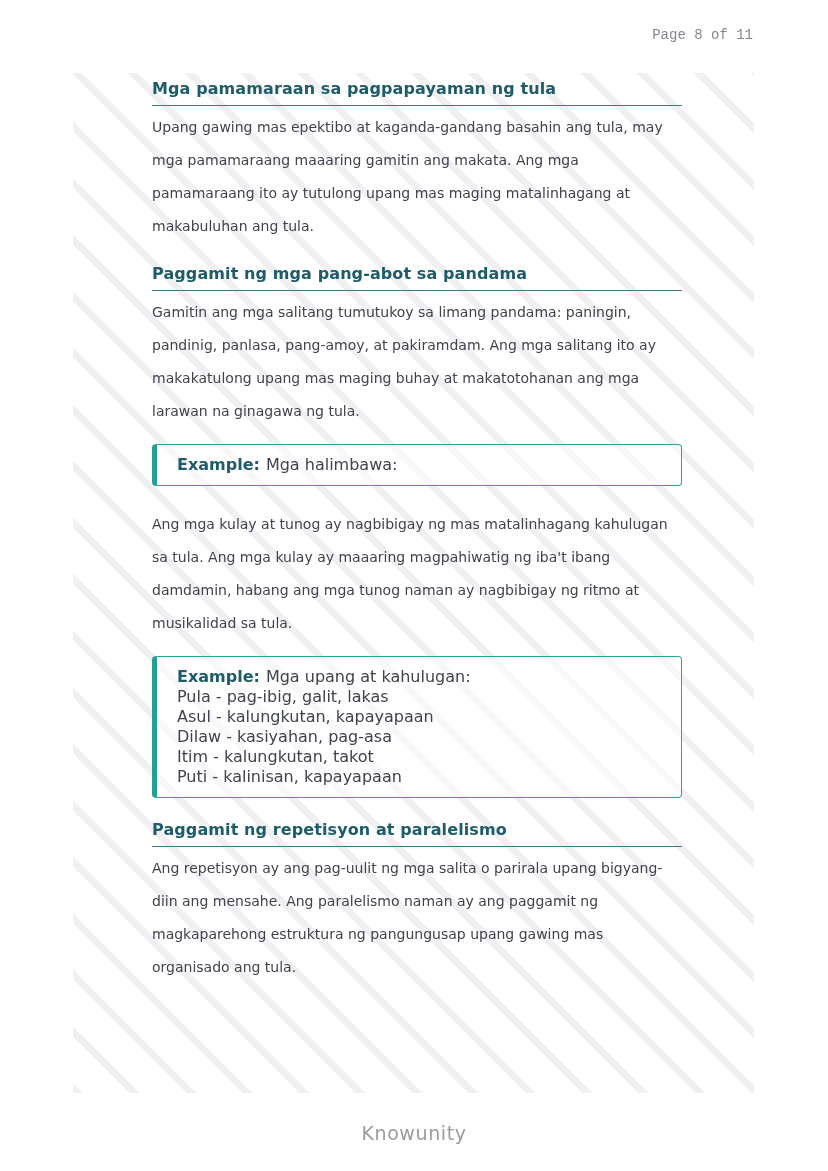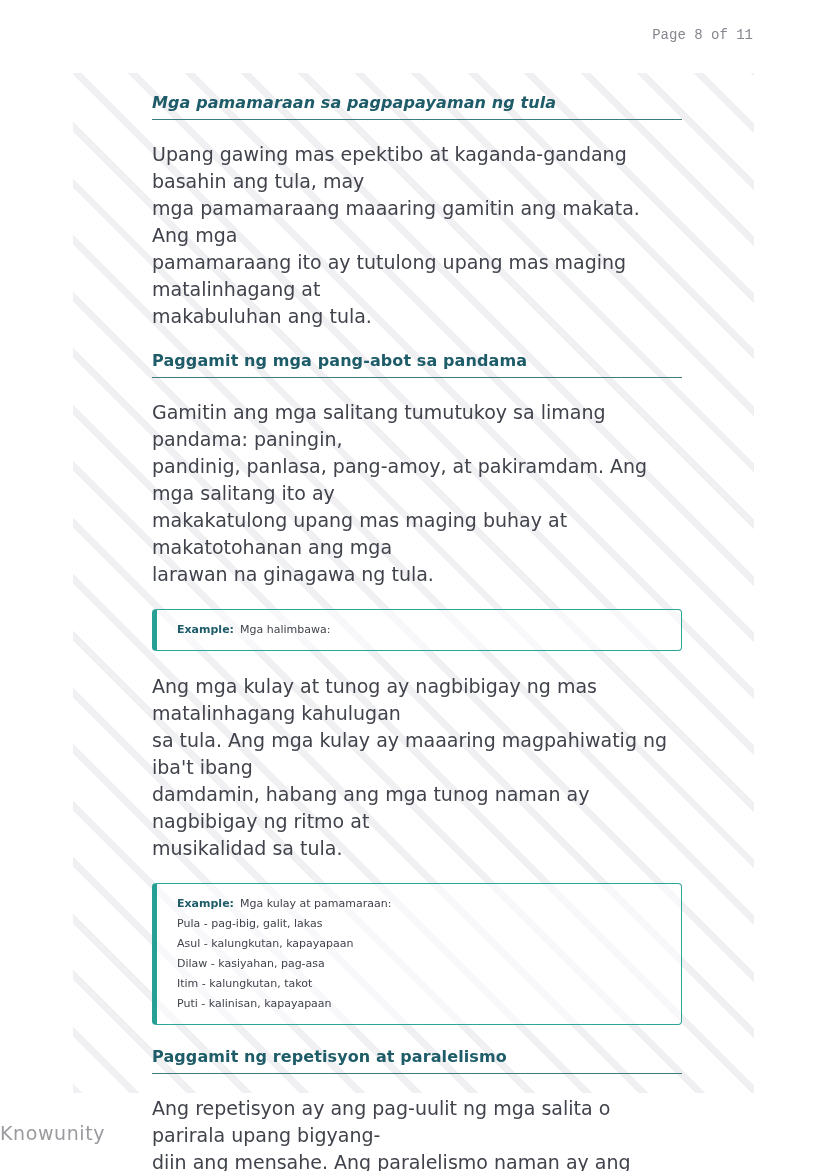--- a/index.html
+++ b/index.html
@@ -19,35 +19,35 @@
         #f0f0f3 0px, #f0f0f3 7px,
         rgba(255,255,255,0) 7px, rgba(255,255,255,0) 40px);
     box-sizing:border-box;
     padding:4px 72px 0 79px;
   }
   .doc-heading{
     font-size:16px;font-weight:bold;color:#1d5c68;
     padding-bottom:7px;border-bottom:1.5px solid #3a7c80;
     margin:21px 0 0 0;letter-spacing:0.1px;
   }
-  .doc-heading:first-child{margin-top:16px;font-style:italic;}
+  .doc-heading:first-child{margin-top:2px;}
   .doc-paragraph{
-    font-size:19px;line-height:27px;color:#40434b;
-    margin:21px 0;white-space:pre-line;
+    font-size:14px;line-height:33px;color:#40434b;
+    margin:5px 0;white-space:pre-line;
   }
   .example-box{
     border:1.5px solid #2ba59a;border-left:5px solid #26a095;
     border-radius:4px;background:rgba(255,255,255,0.55);
     padding:10px 20px;margin:16px 0 22px 0;
-    font-size:11px;line-height:20px;color:#40434b;
+    font-size:16px;line-height:20px;color:#40434b;
   }
   .ex-label{font-weight:bold;color:#1d5c68;margin-right:6px;}
   .ex-lines{white-space:pre-line;}
   .footer-brand{
-    position:absolute;left:0;right:0;top:1122px;
+    position:absolute;left:0;right:0;top:1122px;text-align:center;
     font-size:19px;color:#9b9b9f;letter-spacing:0.6px;
   }
 </style>
 </head>
 <body>
 
 <div class="page-number">Page 8 of 11</div>
 
 <div class="content-panel">
 
@@ -69,21 +69,21 @@
     </div>
   </div>
 
   <div class="doc-paragraph">Ang mga kulay at tunog ay nagbibigay ng mas matalinhagang kahulugan
 sa tula. Ang mga kulay ay maaaring magpahiwatig ng iba't ibang
 damdamin, habang ang mga tunog naman ay nagbibigay ng ritmo at
 musikalidad sa tula.</div>
 
   <div class="example-box">
     <div>
-      <span class="ex-label">Example:</span><span>Mga kulay at pamamaraan:</span>
+      <span class="ex-label">Example:</span><span>Mga upang at kahulugan:</span>
     </div>
     <div class="ex-lines">Pula - pag-ibig, galit, lakas
 Asul - kalungkutan, kapayapaan
 Dilaw - kasiyahan, pag-asa
 Itim - kalungkutan, takot
 Puti - kalinisan, kapayapaan</div>
   </div>
 
   <div class="doc-heading">Paggamit ng repetisyon at paralelismo</div>
   <div class="doc-paragraph">Ang repetisyon ay ang pag-uulit ng mga salita o parirala upang bigyang-

